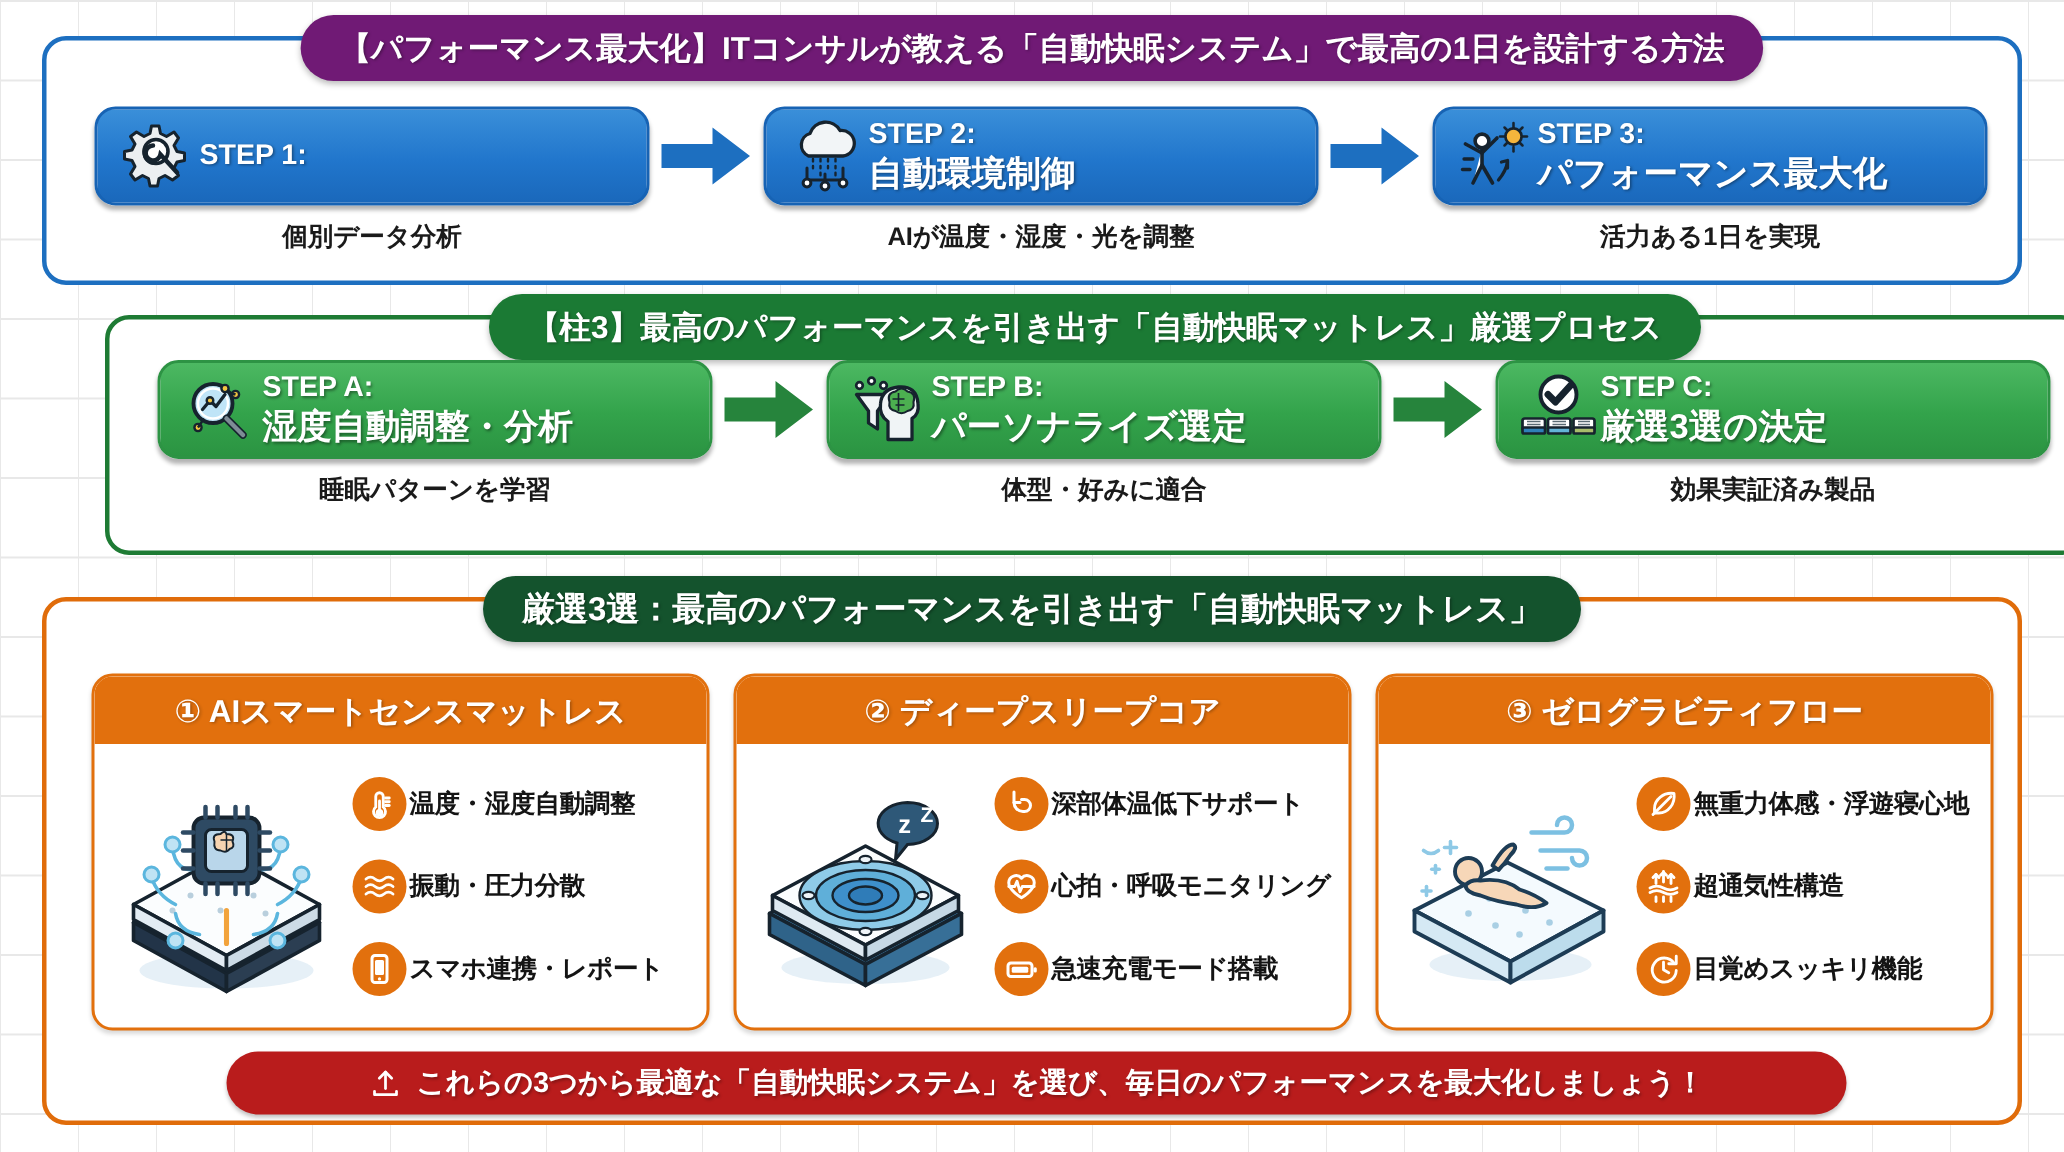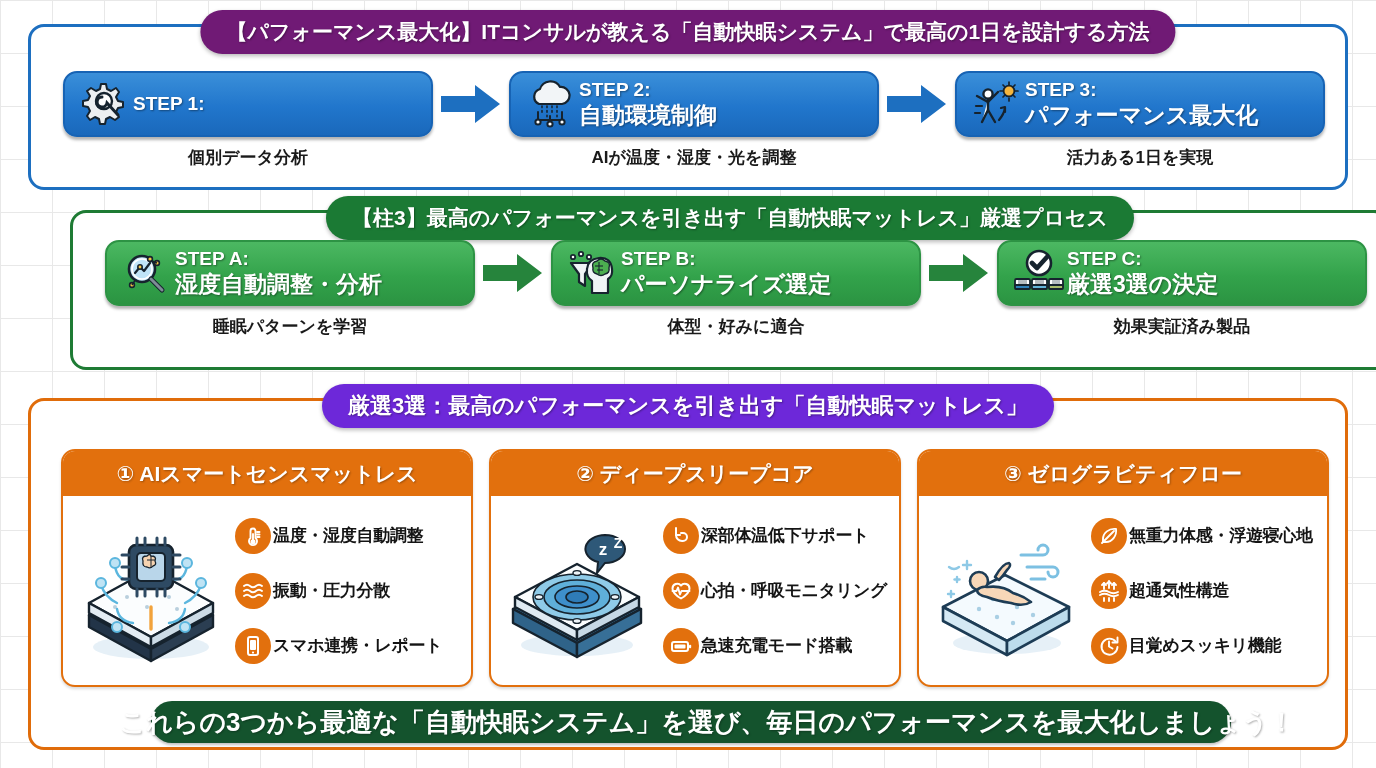--- a/index.html
+++ b/index.html
@@ -44,21 +44,21 @@
     align-items: center;
     justify-content: center;
     color: #ffffff;
     font-weight: bold;
     white-space: nowrap;
     box-shadow: 0 2px 4px rgba(0,0,0,.28);
     text-shadow: 1px 1px 2px rgba(0,0,0,.35);
   }
   .hdr-blue   { background: #701a75; }
   .hdr-green  { background: #1b7a34; }
-  .hdr-orange { background: #6d28d9; }
+  .hdr-orange { background: #14532d; }
 
   
   .step-row {
     position: absolute;
     display: flex;
     align-items: flex-start;
   }
 
   .step-col {
     width: 370px;
@@ -201,27 +201,27 @@
     color: #141414;
     white-space: nowrap;
     letter-spacing: -0.3px;
   }
 
   
   .cta {
     position: absolute;
     height: 42px;
     border-radius: 21px;
-    background: #14532d;
+    background: #b91c1c;
     display: flex;
     align-items: center;
     justify-content: center;
     gap: 10px;
     color: #fff;
-    font-size: 26px;
+    font-size: 19px;
     font-weight: bold;
     white-space: nowrap;
     box-shadow: 0 2px 3px rgba(0,0,0,.25);
     text-shadow: 1px 1px 2px rgba(0,0,0,.3);
   }
 </style>
 </head>
 <body>
 
 <div class="canvas">

